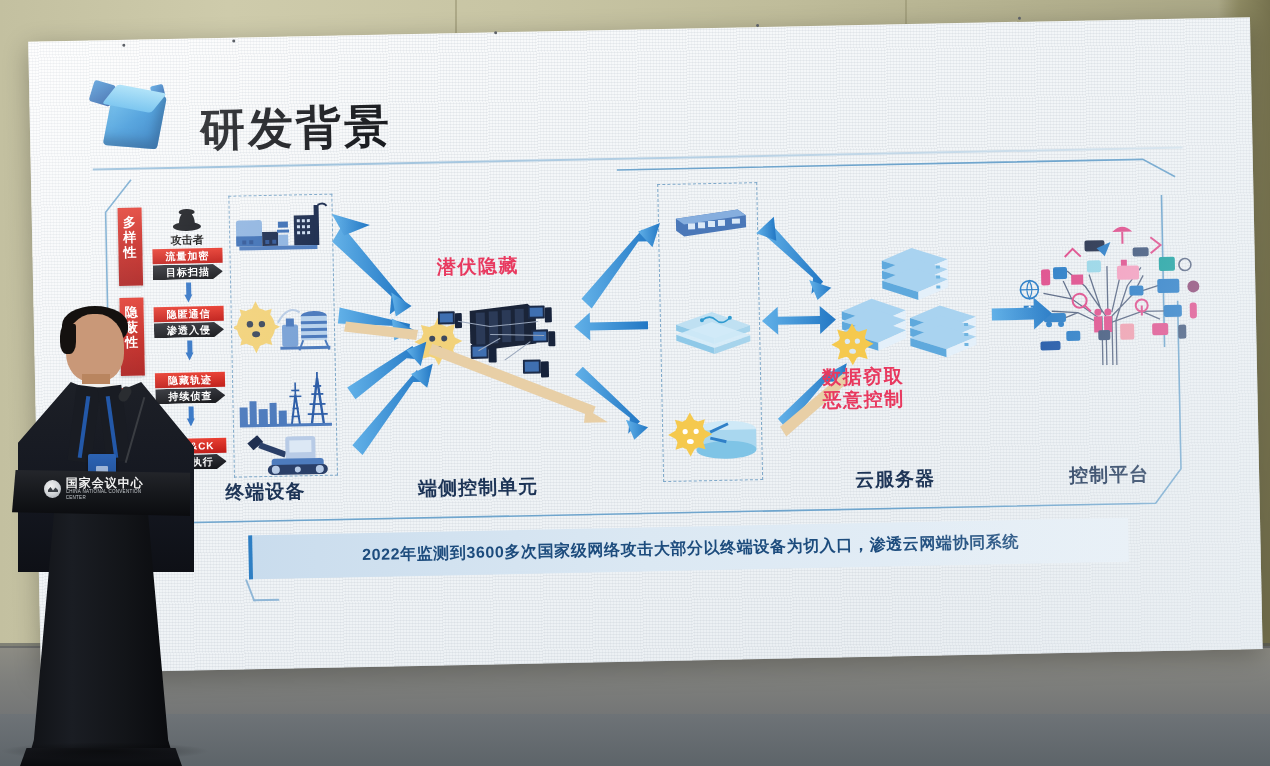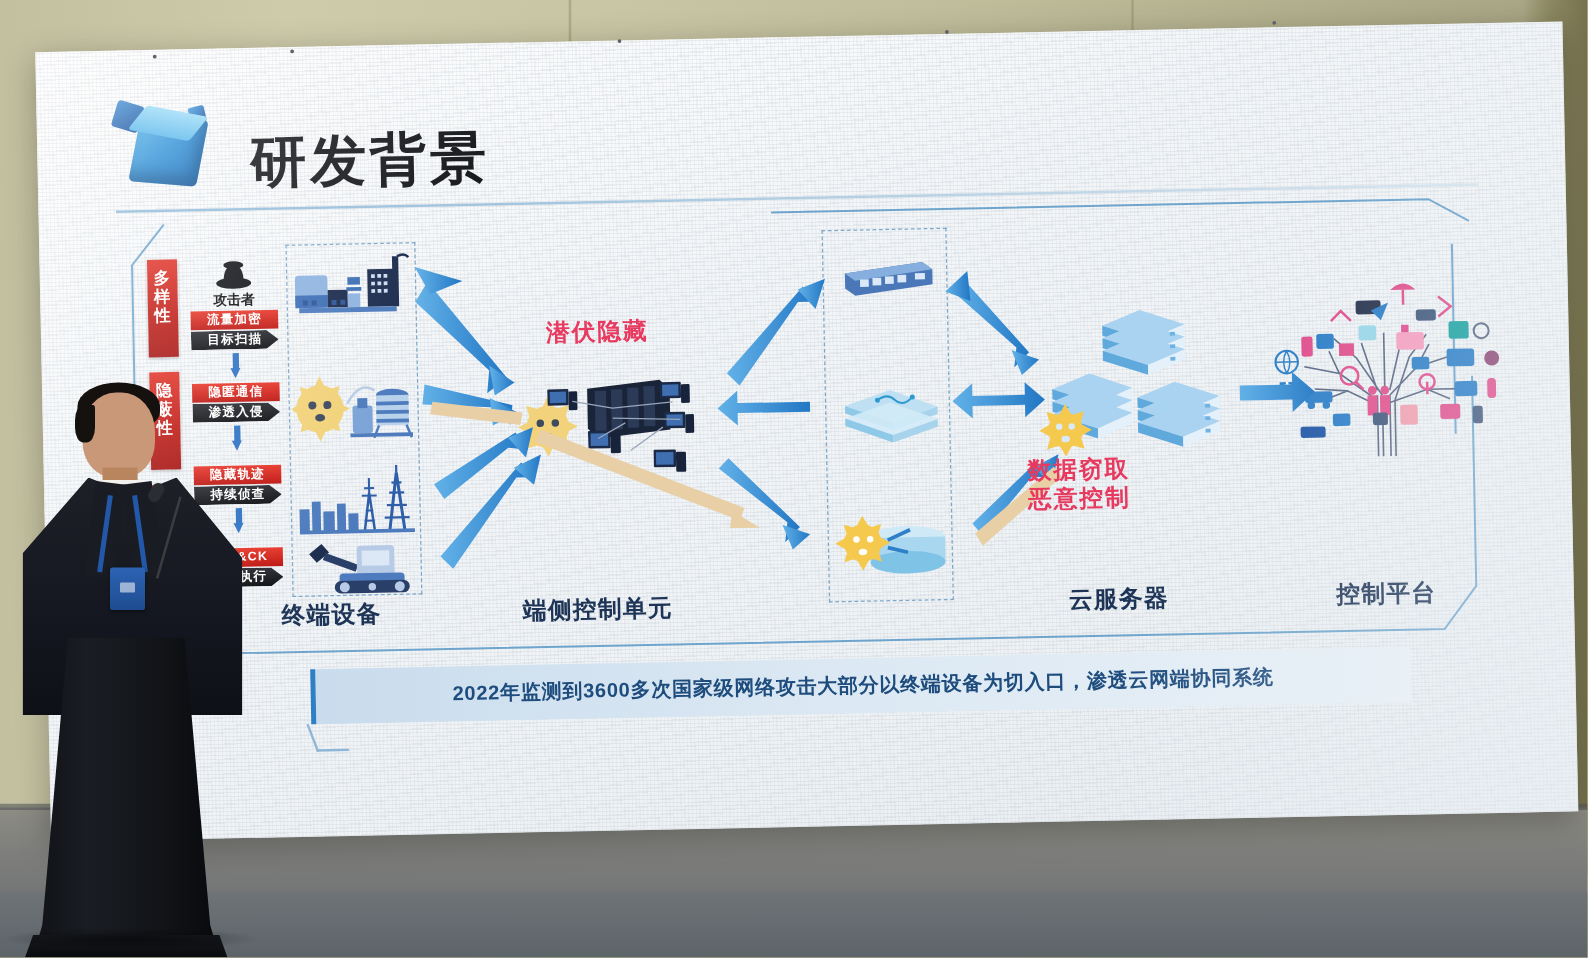--- a/index.html
+++ b/index.html
@@ -798,15 +798,24 @@
   <div id="badge"></div>
 </div>
 
 <div id="mic">
   <div id="mic-stem"></div>
   <div id="mic-head"></div>
 </div>
 
 <div id="podium">
   <div id="podium-body"></div>
+  <div id="podium-top">
+    <div id="podium-plaque">
+      <div id="plaque-logo"></div>
+      <div>
+        <div id="plaque-cn">国家会议中心</div>
+        <div id="plaque-en">CHINA NATIONAL CONVENTION CENTER</div>
+      </div>
+    </div>
+  </div>
   <div id="podium-base"></div>
 </div>
 <div id="podium-shadow"></div>
 
 </body></html>

